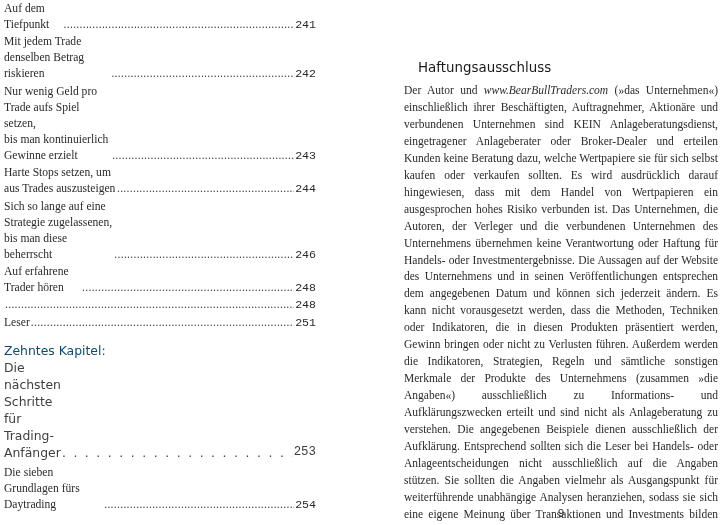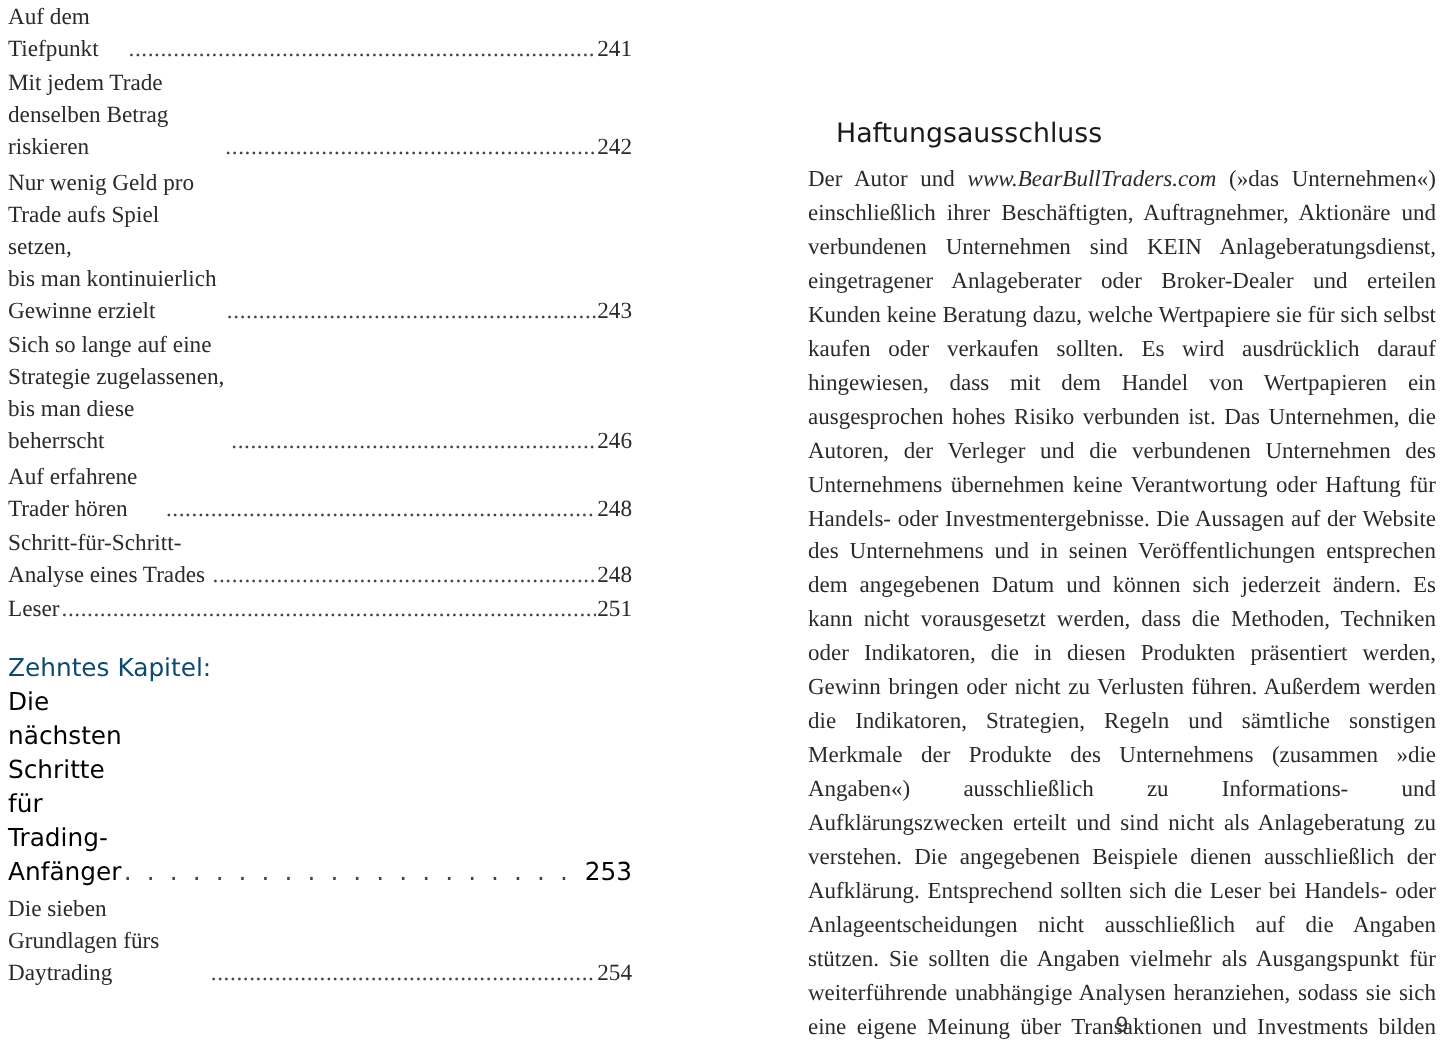--- a/index.html
+++ b/index.html
@@ -46,25 +46,26 @@
       letter-spacing: 1.2px;
       color: #444;
     }
     .toc-entry .leader::before {
       content: ". . . . . . . . . . . . . . . . . . . . . . . . . . . . . . . . . . . . . . . . . . . . . . . . . . . . . . . . . . . . . . . . . . . . . . . . . . . . . . . . . . . . . . . . . . . . . . . . . . . . . . . . . . . . . .";
       letter-spacing: -1.3px;
     }
     .toc-entry .page {
       flex: 0 0 auto;
       text-align: left;
+      font-family: Liberation Mono, monospace;
     }
     .toc-entry.chapter {
       font-family: "DejaVu Sans", "Liberation Sans", sans-serif;
       font-size: 12.4px;
-      color: #000000;
+      color: #404040;
       line-height: 17px;
     }
     .toc-entry.chapter .leader::before {
       letter-spacing: 1.8px;
     }
     .toc-gap-sm { height: 10px; }
     .chapter-label {
       font-family: "DejaVu Sans", "Liberation Sans", sans-serif;
       font-size: 12.4px;
       line-height: 17px;
@@ -133,32 +134,36 @@
       <span class="leader"></span>
       <span class="page">242</span>
     </div>
     <div class="toc-entry">
       <span class="title">Nur wenig Geld pro Trade aufs Spiel setzen,
 bis man kontinuierlich Gewinne erzielt</span>
       <span class="leader"></span>
       <span class="page">243</span>
     </div>
     <div class="toc-entry">
+      <span class="title">Harte Stops setzen, um aus Trades auszusteigen</span>
+      <span class="leader"></span>
+      <span class="page">244</span>
+    </div>
+    <div class="toc-entry">
       <span class="title">Sich so lange auf eine Strategie zugelassenen,
 bis man diese beherrscht</span>
       <span class="leader"></span>
       <span class="page">246</span>
     </div>
     <div class="toc-entry">
       <span class="title">Auf erfahrene Trader hören</span>
       <span class="leader"></span>
       <span class="page">248</span>
     </div>
     <div class="toc-entry">
-      <span class="title">Schritt-für-Schritt-Analyse eines Trades</span>
       <span class="leader"></span>
       <span class="page">248</span>
     </div>
     <div class="toc-entry">
       <span class="title">Leser</span>
       <span class="leader"></span>
       <span class="page">251</span>
     </div>
 
     <div class="toc-gap-sm"></div>

